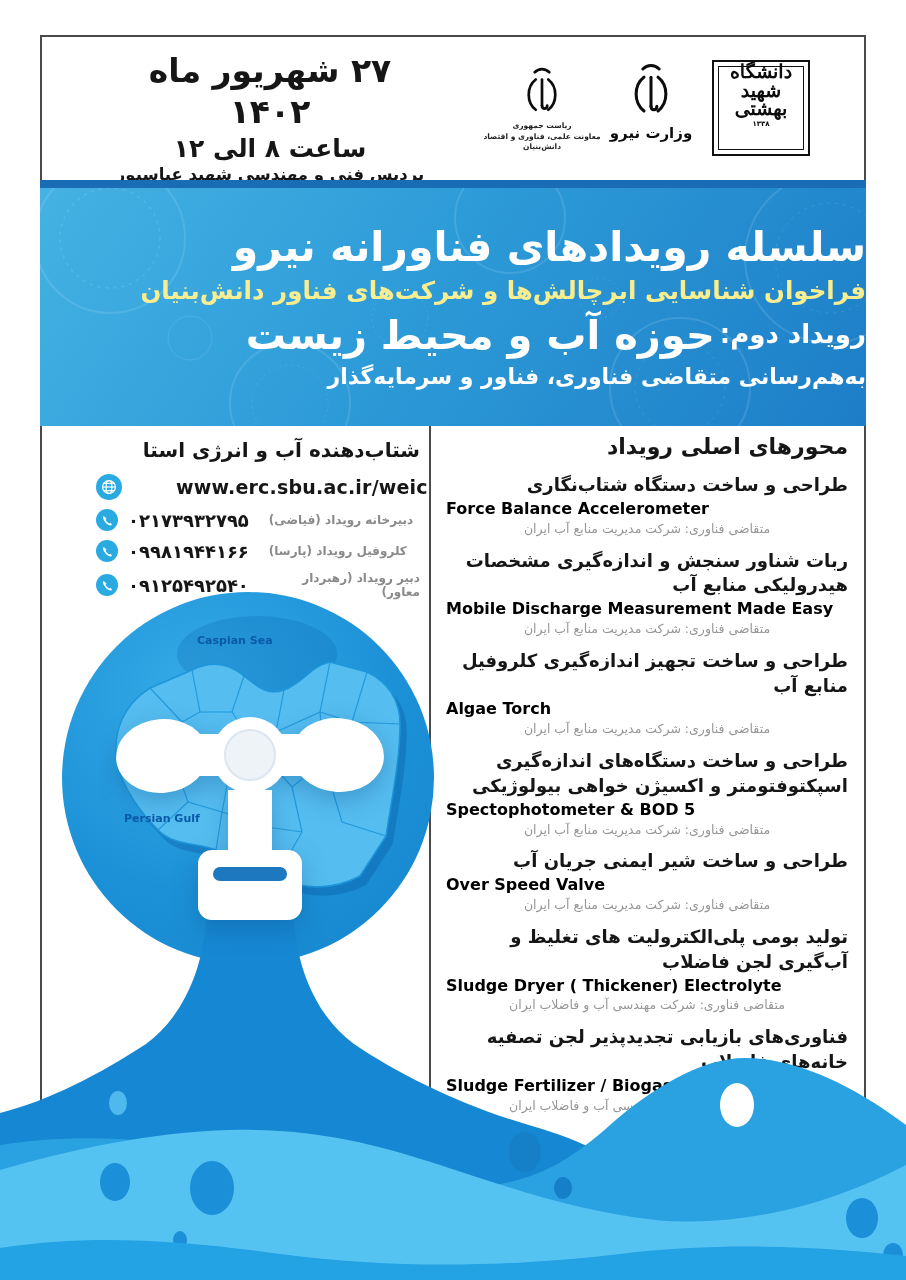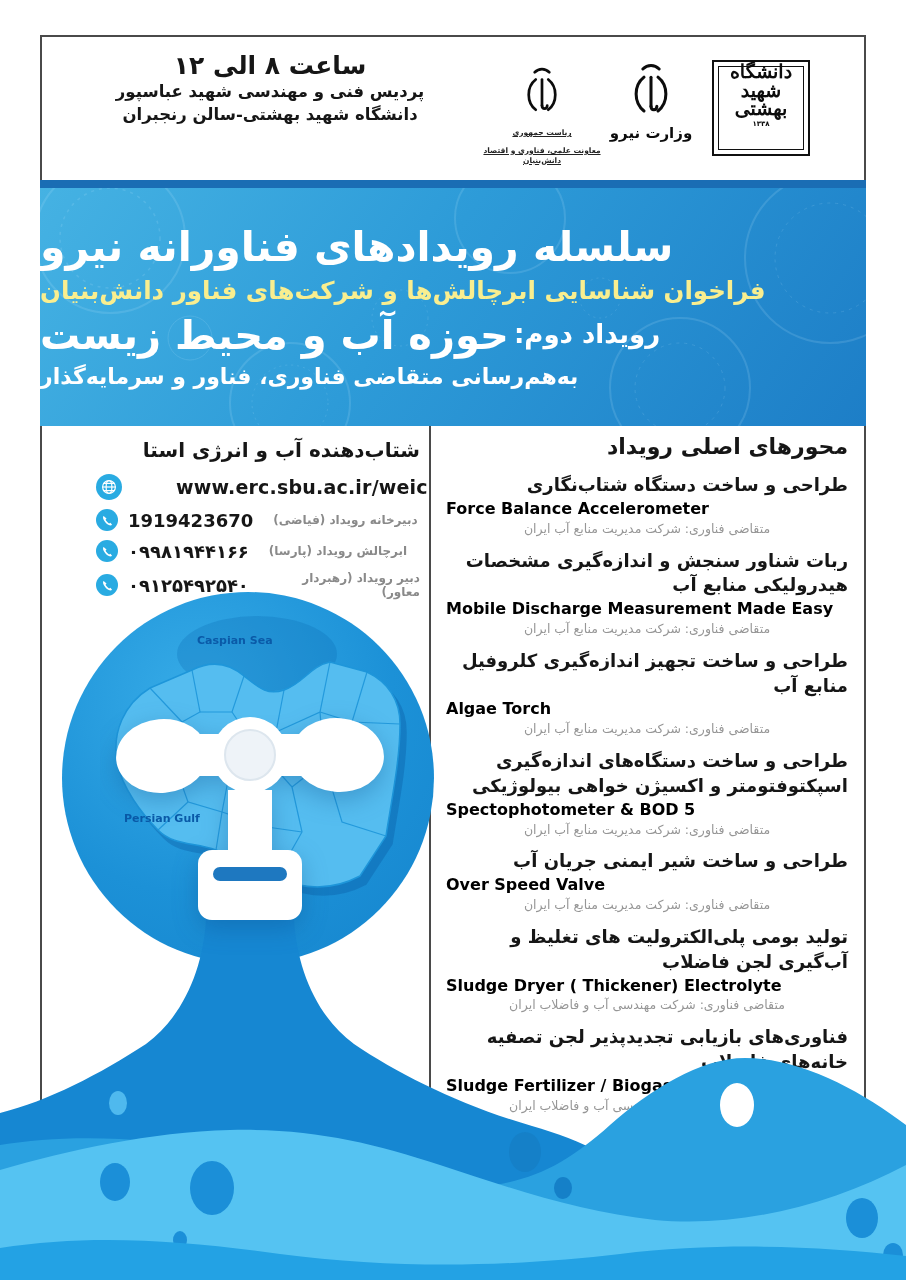--- a/index.html
+++ b/index.html
@@ -23,28 +23,28 @@
     box-shadow:inset 0 0 0 4px #ffffff, inset 0 0 0 5px #101010;z-index:2;
     display:flex;flex-direction:column;align-items:center;justify-content:flex-start;direction:rtl;}
   .sbu-logo .cal{font-family:"DejaVu Serif",serif;font-weight:700;font-size:19px;line-height:0.98;color:#0c0c0c;}
   .sbu-logo .yr{font-size:7px;font-weight:700;color:#0c0c0c;margin-top:2px;letter-spacing:1px;}
 
   .emblem-box{position:absolute;z-index:2;text-align:center;}
   .emblem-ministry{left:608px;top:62px;width:86px;}
   .emblem-vp{left:480px;top:66px;width:124px;}
   .emblem-caption{direction:rtl;font-weight:700;color:#0c0c0c;}
   .emblem-ministry .emblem-caption{font-size:15px;margin-top:2px;}
-  .emblem-vp .emblem-caption{font-size:7.5px;line-height:1.3;margin-top:8px;color:#222;text-decoration:underline;}
+  .emblem-vp .emblem-caption{font-size:7.5px;line-height:1.3;margin-top:1px;color:#222;}
 
   
   .banner{position:absolute;left:40px;top:180px;width:826px;height:246px;z-index:2;
     background:linear-gradient(125deg,#45b2e3 0%,#2d9bd8 45%,#1d7ec7 100%);
     border-top:8px solid #1a6db4;overflow:hidden;}
   .banner-pattern{position:absolute;inset:0;opacity:1;}
-  .banner-text{position:relative;height:100%;display:flex;flex-direction:column;align-items:flex-end;
+  .banner-text{position:relative;height:100%;display:flex;flex-direction:column;align-items:flex-start;
     justify-content:center;direction:rtl;text-align:center;gap:4px;padding-top:2px;}
   .bt1{color:#ffffff;font-weight:800;font-size:41px;line-height:1.15;}
   .bt2{font-weight:800;font-size:24.5px;line-height:1.3;}
   .bt3{color:#ffffff;line-height:1.2;}
   .bt3 .lbl{font-size:26px;font-weight:700;vertical-align:6px;}
   .bt3 .big{font-size:40px;font-weight:800;margin-top:48px;}
   .bt4{color:#ffffff;font-weight:700;font-size:22px;line-height:1.3;}
 
   
   .contact{position:absolute;left:52px;top:438px;width:368px;z-index:2;}
@@ -77,20 +77,21 @@
   .topic-app{direction:rtl;text-align:center;font-size:12.5px;color:#969696;line-height:1.35;margin-top:1px;font-weight:400;}
 </style>
 </head>
 <body>
 
 <div class="poster">
 
   <div class="frame"></div>
 
   <div class="date-block">
+    <div class="date-line1">۲۷ شهریور ماه ۱۴۰۲</div>
     <div class="date-line2">ساعت ۸ الی ۱۲</div>
     <div class="venue">پردیس فنی و مهندسی شهید عباسپور</div>
     <div class="venue">دانشگاه شهید بهشتی-سالن رنجبران</div>
   </div>
 
   <div class="sbu-logo">
     <div class="cal">دانشگاه</div>
     <div class="cal">شهید</div>
     <div class="cal">بهشتی</div>
     <div class="yr">۱۳۳۸</div>
@@ -171,32 +172,32 @@
       </span>
       <span class="web-text">www.erc.sbu.ac.ir/weic</span>
     </div>
 
     <div class="row phone-row">
       <span class="icon-circle small">
         <svg width="13" height="13" viewBox="0 0 20 20">
             <path fill="#ffffff" d="M4 3 C3 4 2.5 6 4.5 9.5 C6.5 13 9 15.5 12 17 C14.5 18.2 16 17.5 17 16.5 L14.5 13.5 L12.5 14.5 C10.5 13.5 8 11 7 9 L8.5 7 Z"></path>
           </svg>
       </span>
-      <span class="phone-num">1919423670</span>
+      <span class="phone-num">۰۲۱۷۳۹۳۲۷۹۵</span>
       <span class="phone-label">دبیرخانه رویداد (فیاضی)</span>
     </div>
 
     <div class="row phone-row">
       <span class="icon-circle small">
         <svg width="13" height="13" viewBox="0 0 20 20">
             <path fill="#ffffff" d="M4 3 C3 4 2.5 6 4.5 9.5 C6.5 13 9 15.5 12 17 C14.5 18.2 16 17.5 17 16.5 L14.5 13.5 L12.5 14.5 C10.5 13.5 8 11 7 9 L8.5 7 Z"></path>
           </svg>
       </span>
       <span class="phone-num">۰۹۹۸۱۹۴۴۱۶۶</span>
-      <span class="phone-label">ابرچالش رویداد (پارسا)</span>
+      <span class="phone-label">کلروفیل رویداد (پارسا)</span>
     </div>
 
     <div class="row phone-row">
       <span class="icon-circle small">
         <svg width="13" height="13" viewBox="0 0 20 20">
             <path fill="#ffffff" d="M4 3 C3 4 2.5 6 4.5 9.5 C6.5 13 9 15.5 12 17 C14.5 18.2 16 17.5 17 16.5 L14.5 13.5 L12.5 14.5 C10.5 13.5 8 11 7 9 L8.5 7 Z"></path>
           </svg>
       </span>
       <span class="phone-num">۰۹۱۲۵۴۹۲۵۴۰</span>
       <span class="phone-label">دبیر رویداد (رهبردار معاور)</span>

